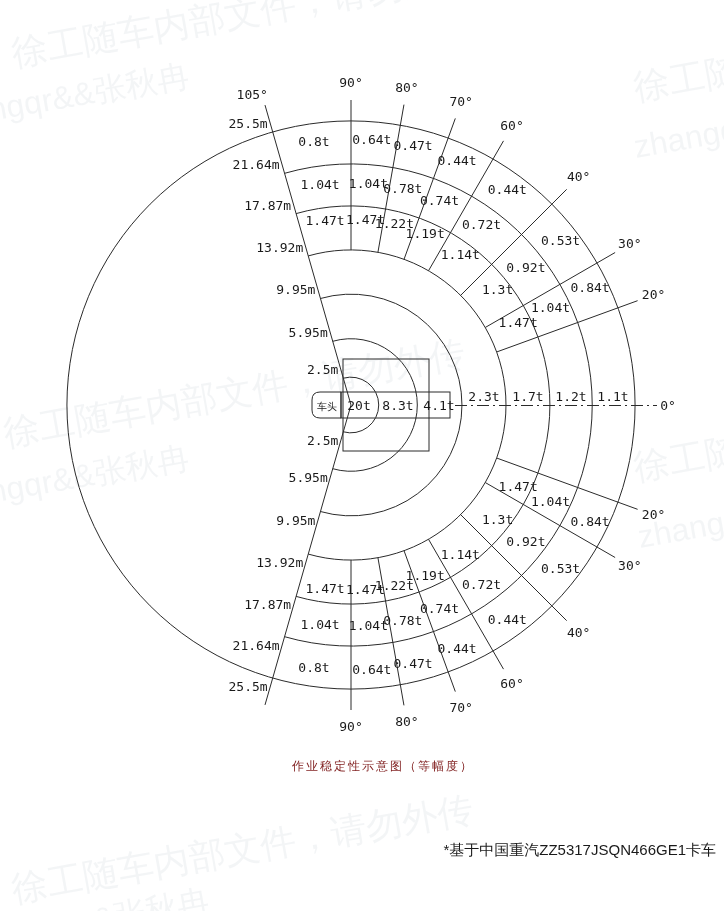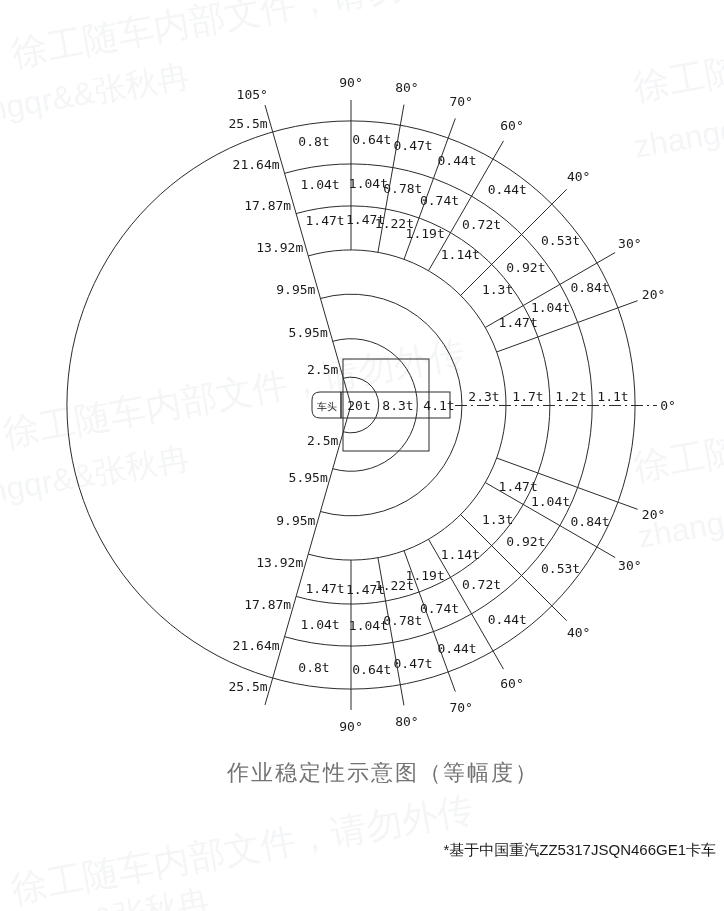--- a/index.html
+++ b/index.html
@@ -1,20 +1,20 @@
 <!DOCTYPE html>
 <html><head>
 <meta charset="utf-8">
 <style>
   html,body{margin:0;padding:0;background:#ffffff;}
   #page{position:relative;width:724px;height:911px;background:#ffffff;overflow:hidden;
         font-family:"DejaVu Sans Mono", monospace;}
   #diagram-svg{position:absolute;left:0;top:0;}
   .title-block{position:absolute;top:758px;left:42px;width:682px;text-align:center;color:#111;}
-  .title-cn{font-family:"Liberation Sans", sans-serif;font-size:22px;letter-spacing:2px;color:#737373;}
+  .title-cn{font-family:"Liberation Sans", sans-serif;font-size:12px;letter-spacing:2px;color:#7f1d1d;}
   .title-en{font-family:"DejaVu Sans Mono", monospace;font-size:14px;letter-spacing:1px;margin-top:3px;color:#1a1a1a;}
   .footnote-block{position:absolute;top:841px;right:8px;text-align:right;color:#111;}
   .footnote-cn{font-family:"Liberation Sans", sans-serif;font-size:15px;color:#1a1a1a;}
   .footnote-en{font-family:"DejaVu Sans Mono", monospace;font-size:14px;margin-top:2px;color:#1a1a1a;}
 </style>
 </head>
 <body>
 
 <div id="page">
   <svg id="diagram-svg" width="724" height="911" viewBox="0 0 724 911">

